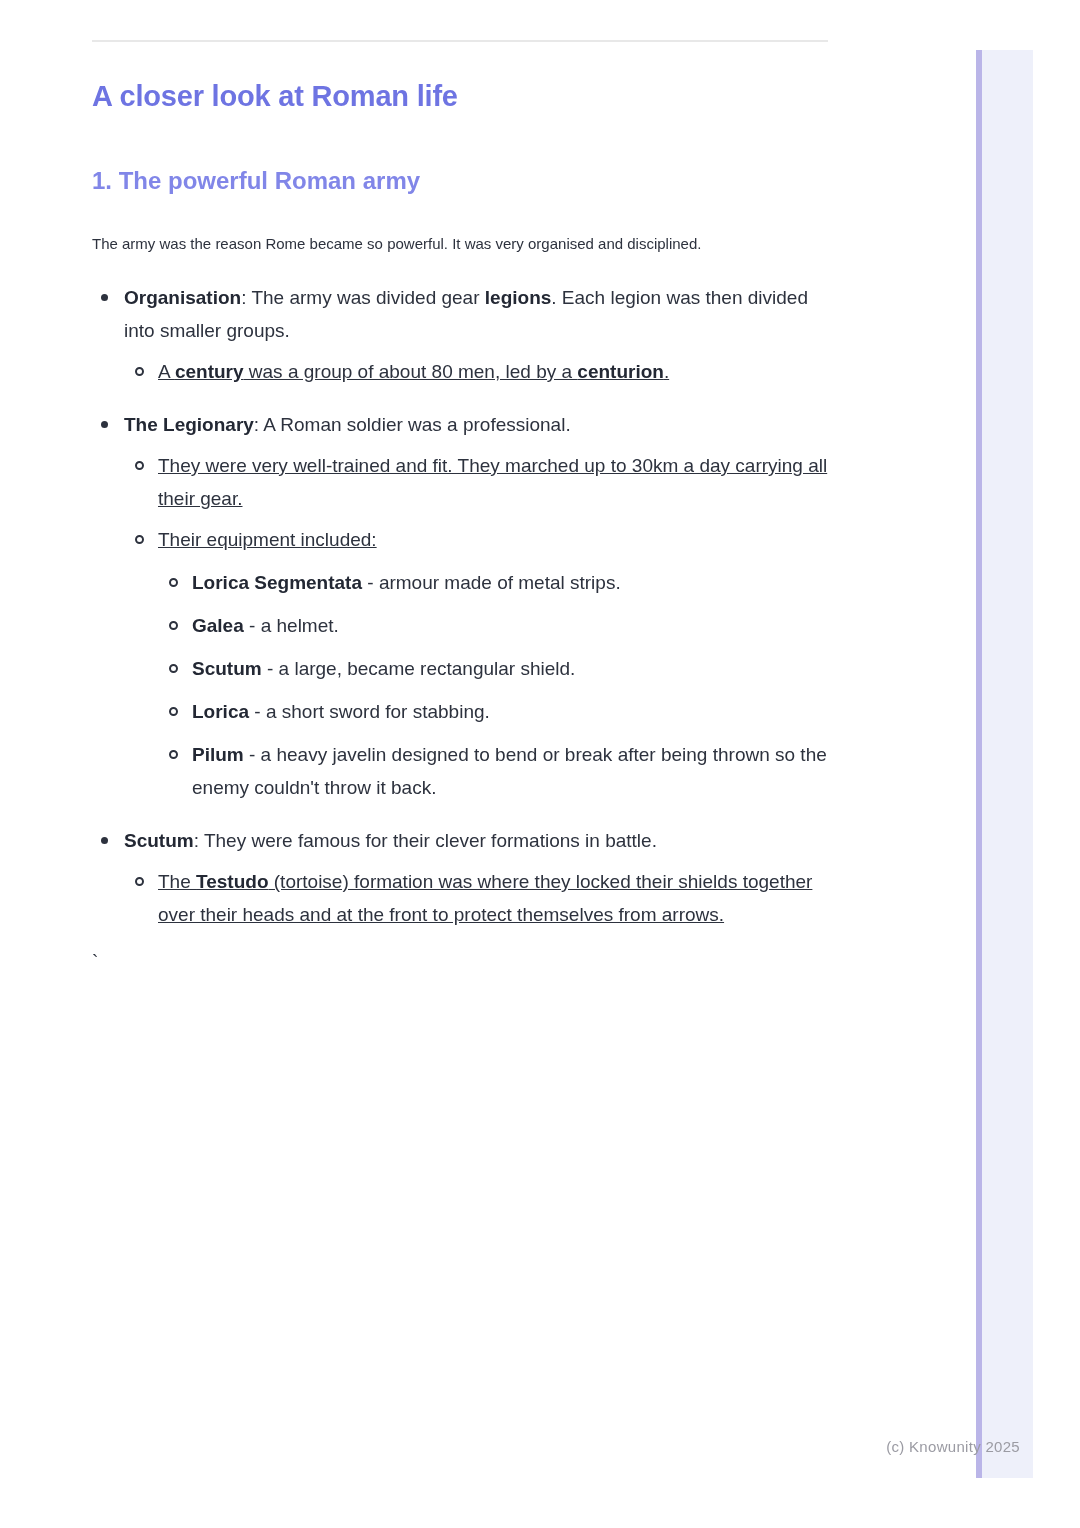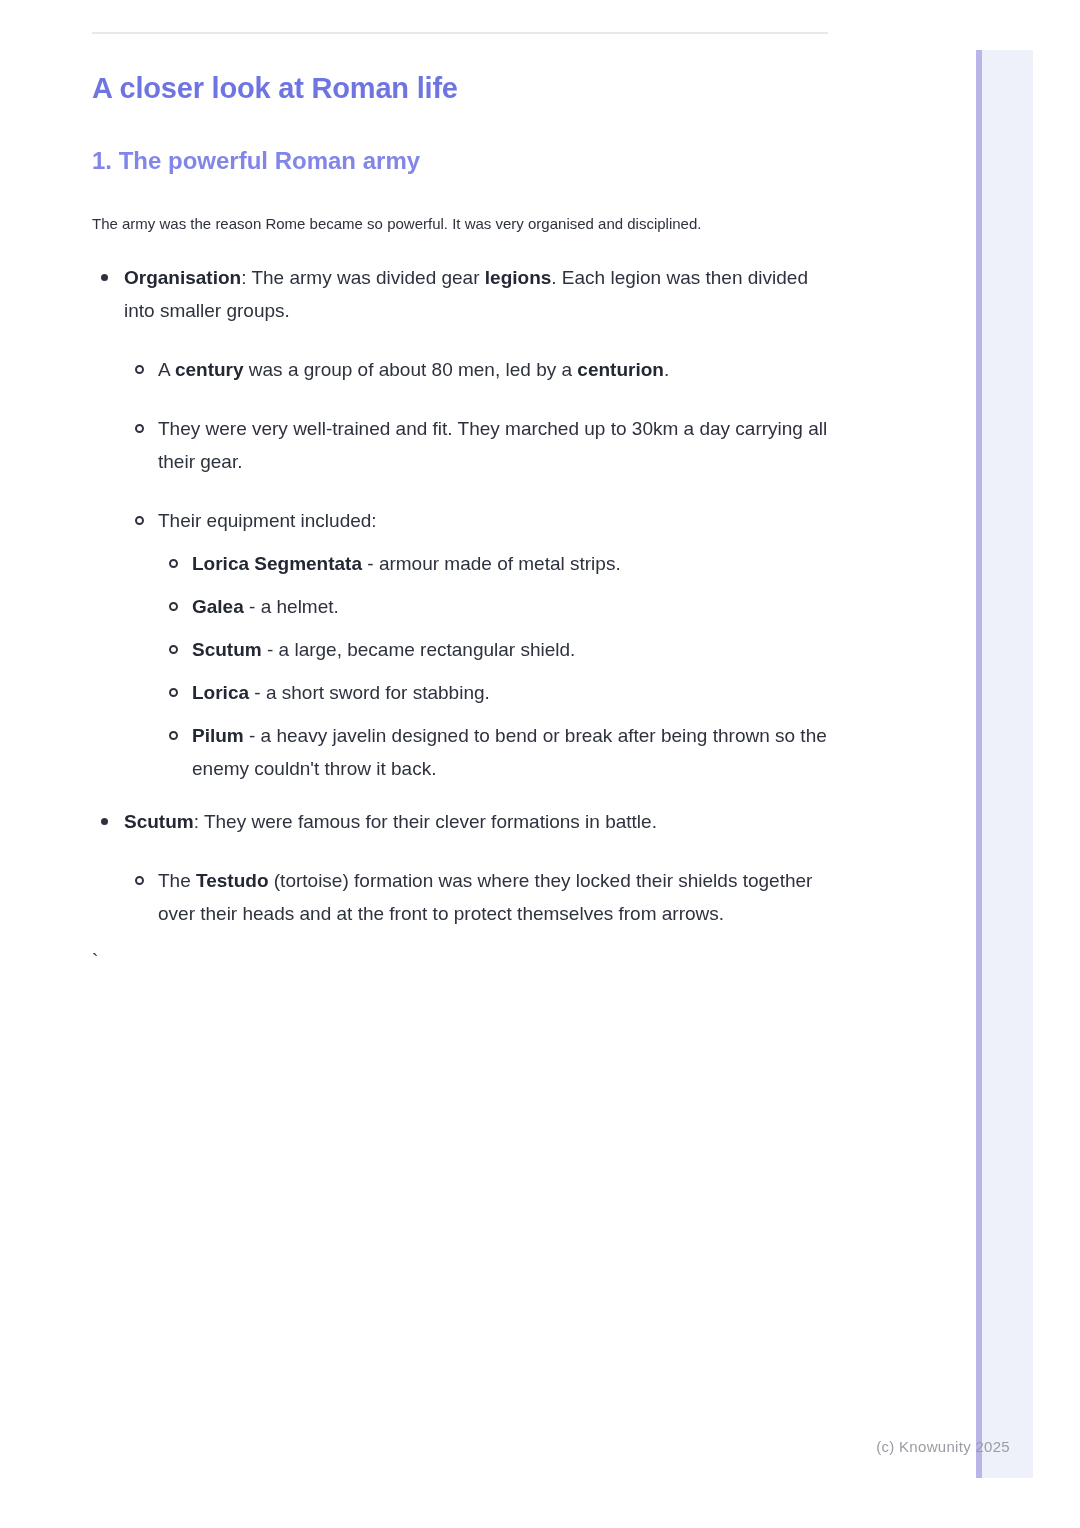--- a/index.html
+++ b/index.html
@@ -22,32 +22,32 @@
     height: 1428px;
     background: #eef0fa;
     border-left: 6px solid #bab5e8;
     z-index: 1;
   }
 
   
   .footer {
     position: absolute;
     top: 1438px;
-    right: 70px;
+    right: 60px;
     font-size: 15px;
     letter-spacing: 0.3px;
     color: #9b9ba3;
     z-index: 2;
   }
 
   
   .content {
     position: absolute;
     left: 92px;
-    top: 32px;
+    top: 40px;
     width: 736px;
     z-index: 0;
   }
 
   .top-divider {
     border: none;
     border-top: 2px solid #e8e8e8;
     margin: 0;
     width: 100%;
   }
@@ -55,21 +55,21 @@
   h1.page-title {
     margin: 36px 0 0 0;
     font-size: 29px;
     line-height: 36px;
     font-weight: 700;
     letter-spacing: -0.2px;
     color: #6e74e2;
   }
 
   h2.section-heading {
-    margin: 40px 0 0 0;
+    margin: 52px 0 0 0;
     font-size: 24px;
     line-height: 30px;
     font-weight: 700;
     color: #8186e8;
   }
 
   p.intro {
     margin: 30px 0 10px 0;
     font-size: 15px;
     line-height: 35px;
@@ -77,21 +77,21 @@
     text-align: justify;
   }
 
   .li {
     position: relative;
     font-size: 19px;
     line-height: 33px;
     color: #2d323e;
   }
   .l1 { margin-top: 20px; padding-left: 32px; }
-  .l2 { margin-top: 26px; margin-left: 34px; padding-left: 32px; }
+  .l2 { margin-top: 8px; margin-left: 34px; padding-left: 32px; text-decoration: underline; }
   .l3 { margin-top: 10px; margin-left: 68px; padding-left: 32px; }
 
   .marker { position: absolute; display: block; }
   .l1 > .marker {
     left: 9px; top: 13px;
     width: 7px; height: 7px;
     border-radius: 50%;
     background: #2d323e;
   }
   .l2 > .marker, .l3 > .marker {
@@ -127,20 +127,21 @@
 
     <h1 class="page-title">A closer look at Roman life</h1>
 
     <h2 class="section-heading">1. The powerful Roman army</h2>
 
     <p class="intro">The army was the reason Rome became so powerful. It was very organised and disciplined.</p>
 
     <div id="list-root">
         <div class="li l1"><span class="marker"></span><span class="li-text"><strong>Organisation</strong><span>: The army was divided gear </span><strong>legions</strong><span>. Each legion was then divided into smaller groups.</span></span></div>
         <div class="li l2"><span class="marker"></span><span class="li-text"><span>A </span><strong>century</strong><span> was a group of about 80 men, led by a </span><strong>centurion</strong><span>.</span></span></div>
+        <div class="li l1"><span class="marker"></span><span class="li-text"><strong>The Legionary</strong><span>: A Roman soldier was a professional.</span></span></div>
         <div class="li l2"><span class="marker"></span><span class="li-text"><span>They were very well-trained and fit. They marched up to 30km a day carrying all their gear.</span></span></div>
         <div class="li l2"><span class="marker"></span><span class="li-text"><span>Their equipment included:</span></span></div>
         <div class="li l3"><span class="marker"></span><span class="li-text"><strong>Lorica Segmentata</strong><span> - armour made of metal strips.</span></span></div>
         <div class="li l3"><span class="marker"></span><span class="li-text"><strong>Galea</strong><span> - a helmet.</span></span></div>
         <div class="li l3"><span class="marker"></span><span class="li-text"><strong>Scutum</strong><span> - a large, became rectangular shield.</span></span></div>
         <div class="li l3"><span class="marker"></span><span class="li-text"><strong>Lorica</strong><span> - a short sword for stabbing.</span></span></div>
         <div class="li l3"><span class="marker"></span><span class="li-text"><strong>Pilum</strong><span> - a heavy javelin designed to bend or break after being thrown so the enemy couldn't throw it back.</span></span></div>
         <div class="li l1"><span class="marker"></span><span class="li-text"><strong>Scutum</strong><span>: They were famous for their clever formations in battle.</span></span></div>
         <div class="li l2"><span class="marker"></span><span class="li-text"><span>The </span><strong>Testudo</strong><span> (tortoise) formation was where they locked their shields together over their heads and at the front to protect themselves from arrows.</span></span></div>
       </div>

